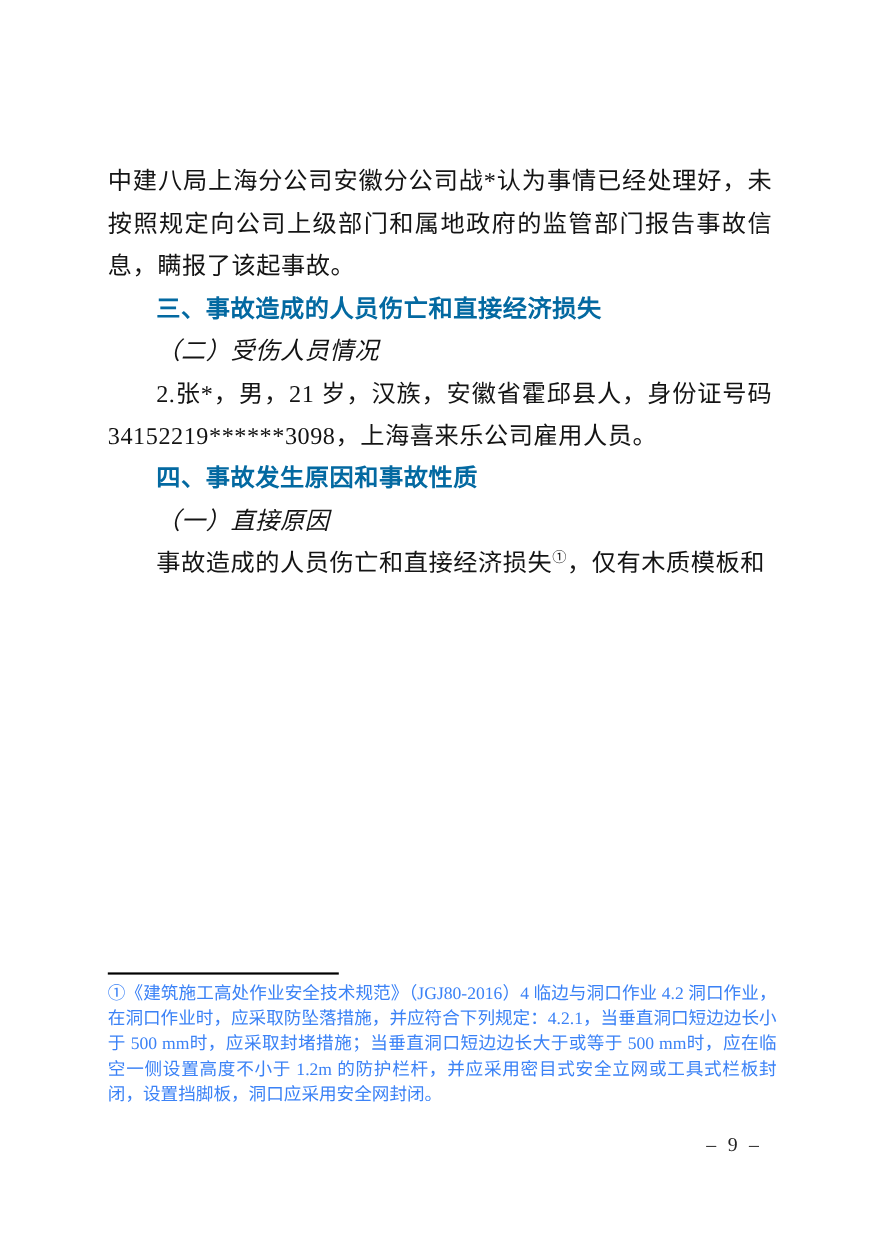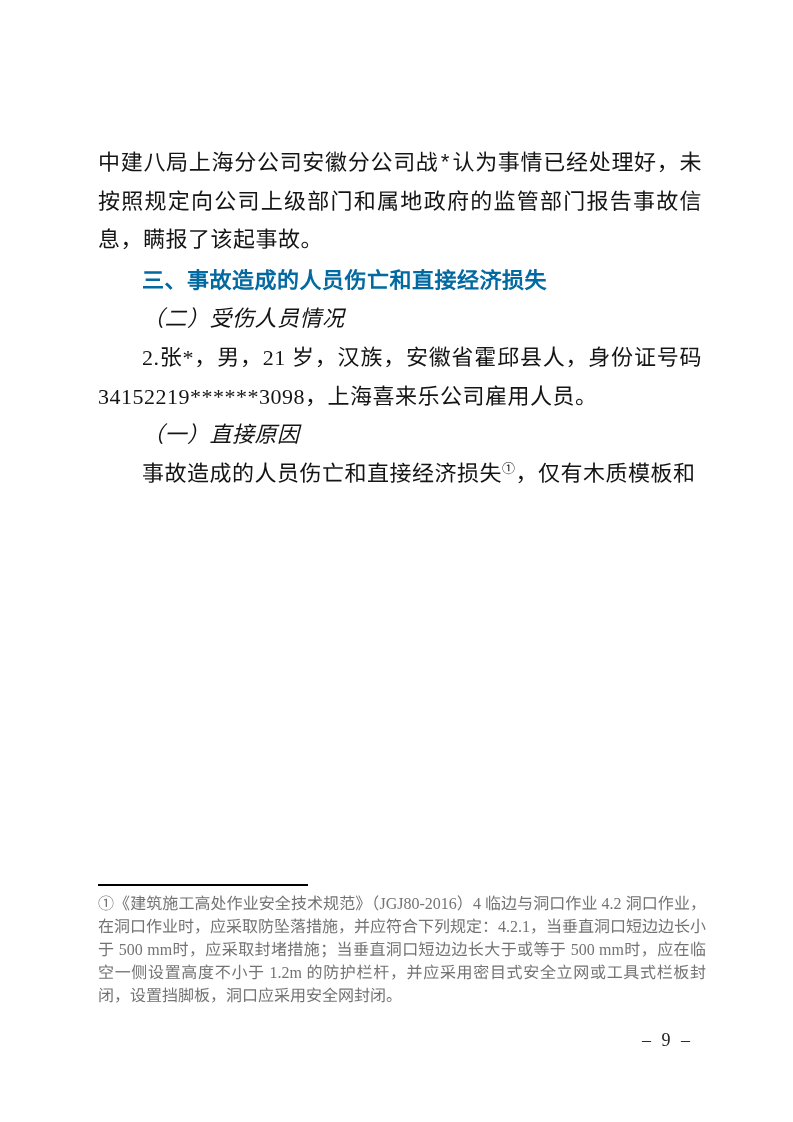--- a/index.html
+++ b/index.html
@@ -25,21 +25,20 @@
     line-height: 38.6px;
     text-align: justify;
     letter-spacing: 0.5px;
   }
   .para {
     margin: 0;
     text-indent: 2em;
   }
   .para.no-indent {
     text-indent: 0;
-    font-family: Liberation Mono, monospace;
   }
   .heading {
     margin: 0;
     font-family: "Liberation Sans", "DejaVu Sans", sans-serif;
     font-weight: 700;
     font-size: 22px;
     line-height: 38.6px;
     text-indent: 2em;
     letter-spacing: 0.5px;
     color: #0369a1;
@@ -64,21 +63,21 @@
     width: 210px;
     height: 0;
     border-top: 2.5px solid #000000;
     margin-bottom: 6px;
   }
   .footnote-text {
     margin: 0;
     font-size: 16px;
     line-height: 23px;
     text-align: justify;
-    color: #737373;
+    color: #3b82f6;
   }
   .page-number {
     position: absolute;
     top: 1030px;
     right: 100px;
     font-size: 18px;
     letter-spacing: 3px;
     color: #222222;
   }
 </style>
@@ -94,20 +93,21 @@
 
 
 
     <p class="subheading">（二）受伤人员情况</p>
 
 
     <p class="para">2.张*，男，21 岁，汉族，安徽省霍邱县人，身份证号码34152219******3098，上海喜来乐公司雇用人员。</p>
 
 
 
+    <h2 class="heading">四、事故发生原因和事故性质</h2>
 
     <p class="subheading">（一）直接原因</p>
 
     <p class="para"><span>事故造成的人员伤亡和直接经济损失</span><span class="fn-ref">①</span><span>，仅有木质模板和</span></p>
   </main>
 
   <footer class="footnote">
     <div class="footnote-rule"></div>
     <p class="footnote-text"><span>①</span><span>《建筑施工高处作业安全技术规范》（JGJ80-2016）4 临边与洞口作业 4.2 洞口作业，在洞口作业时，应采取防坠落措施，并应符合下列规定：4.2.1，当垂直洞口短边边长小于 500 mm时，应采取封堵措施；当垂直洞口短边边长大于或等于 500 mm时，应在临空一侧设置高度不小于 1.2m 的防护栏杆，并应采用密目式安全立网或工具式栏板封闭，设置挡脚板，洞口应采用安全网封闭。</span></p>
   </footer>

